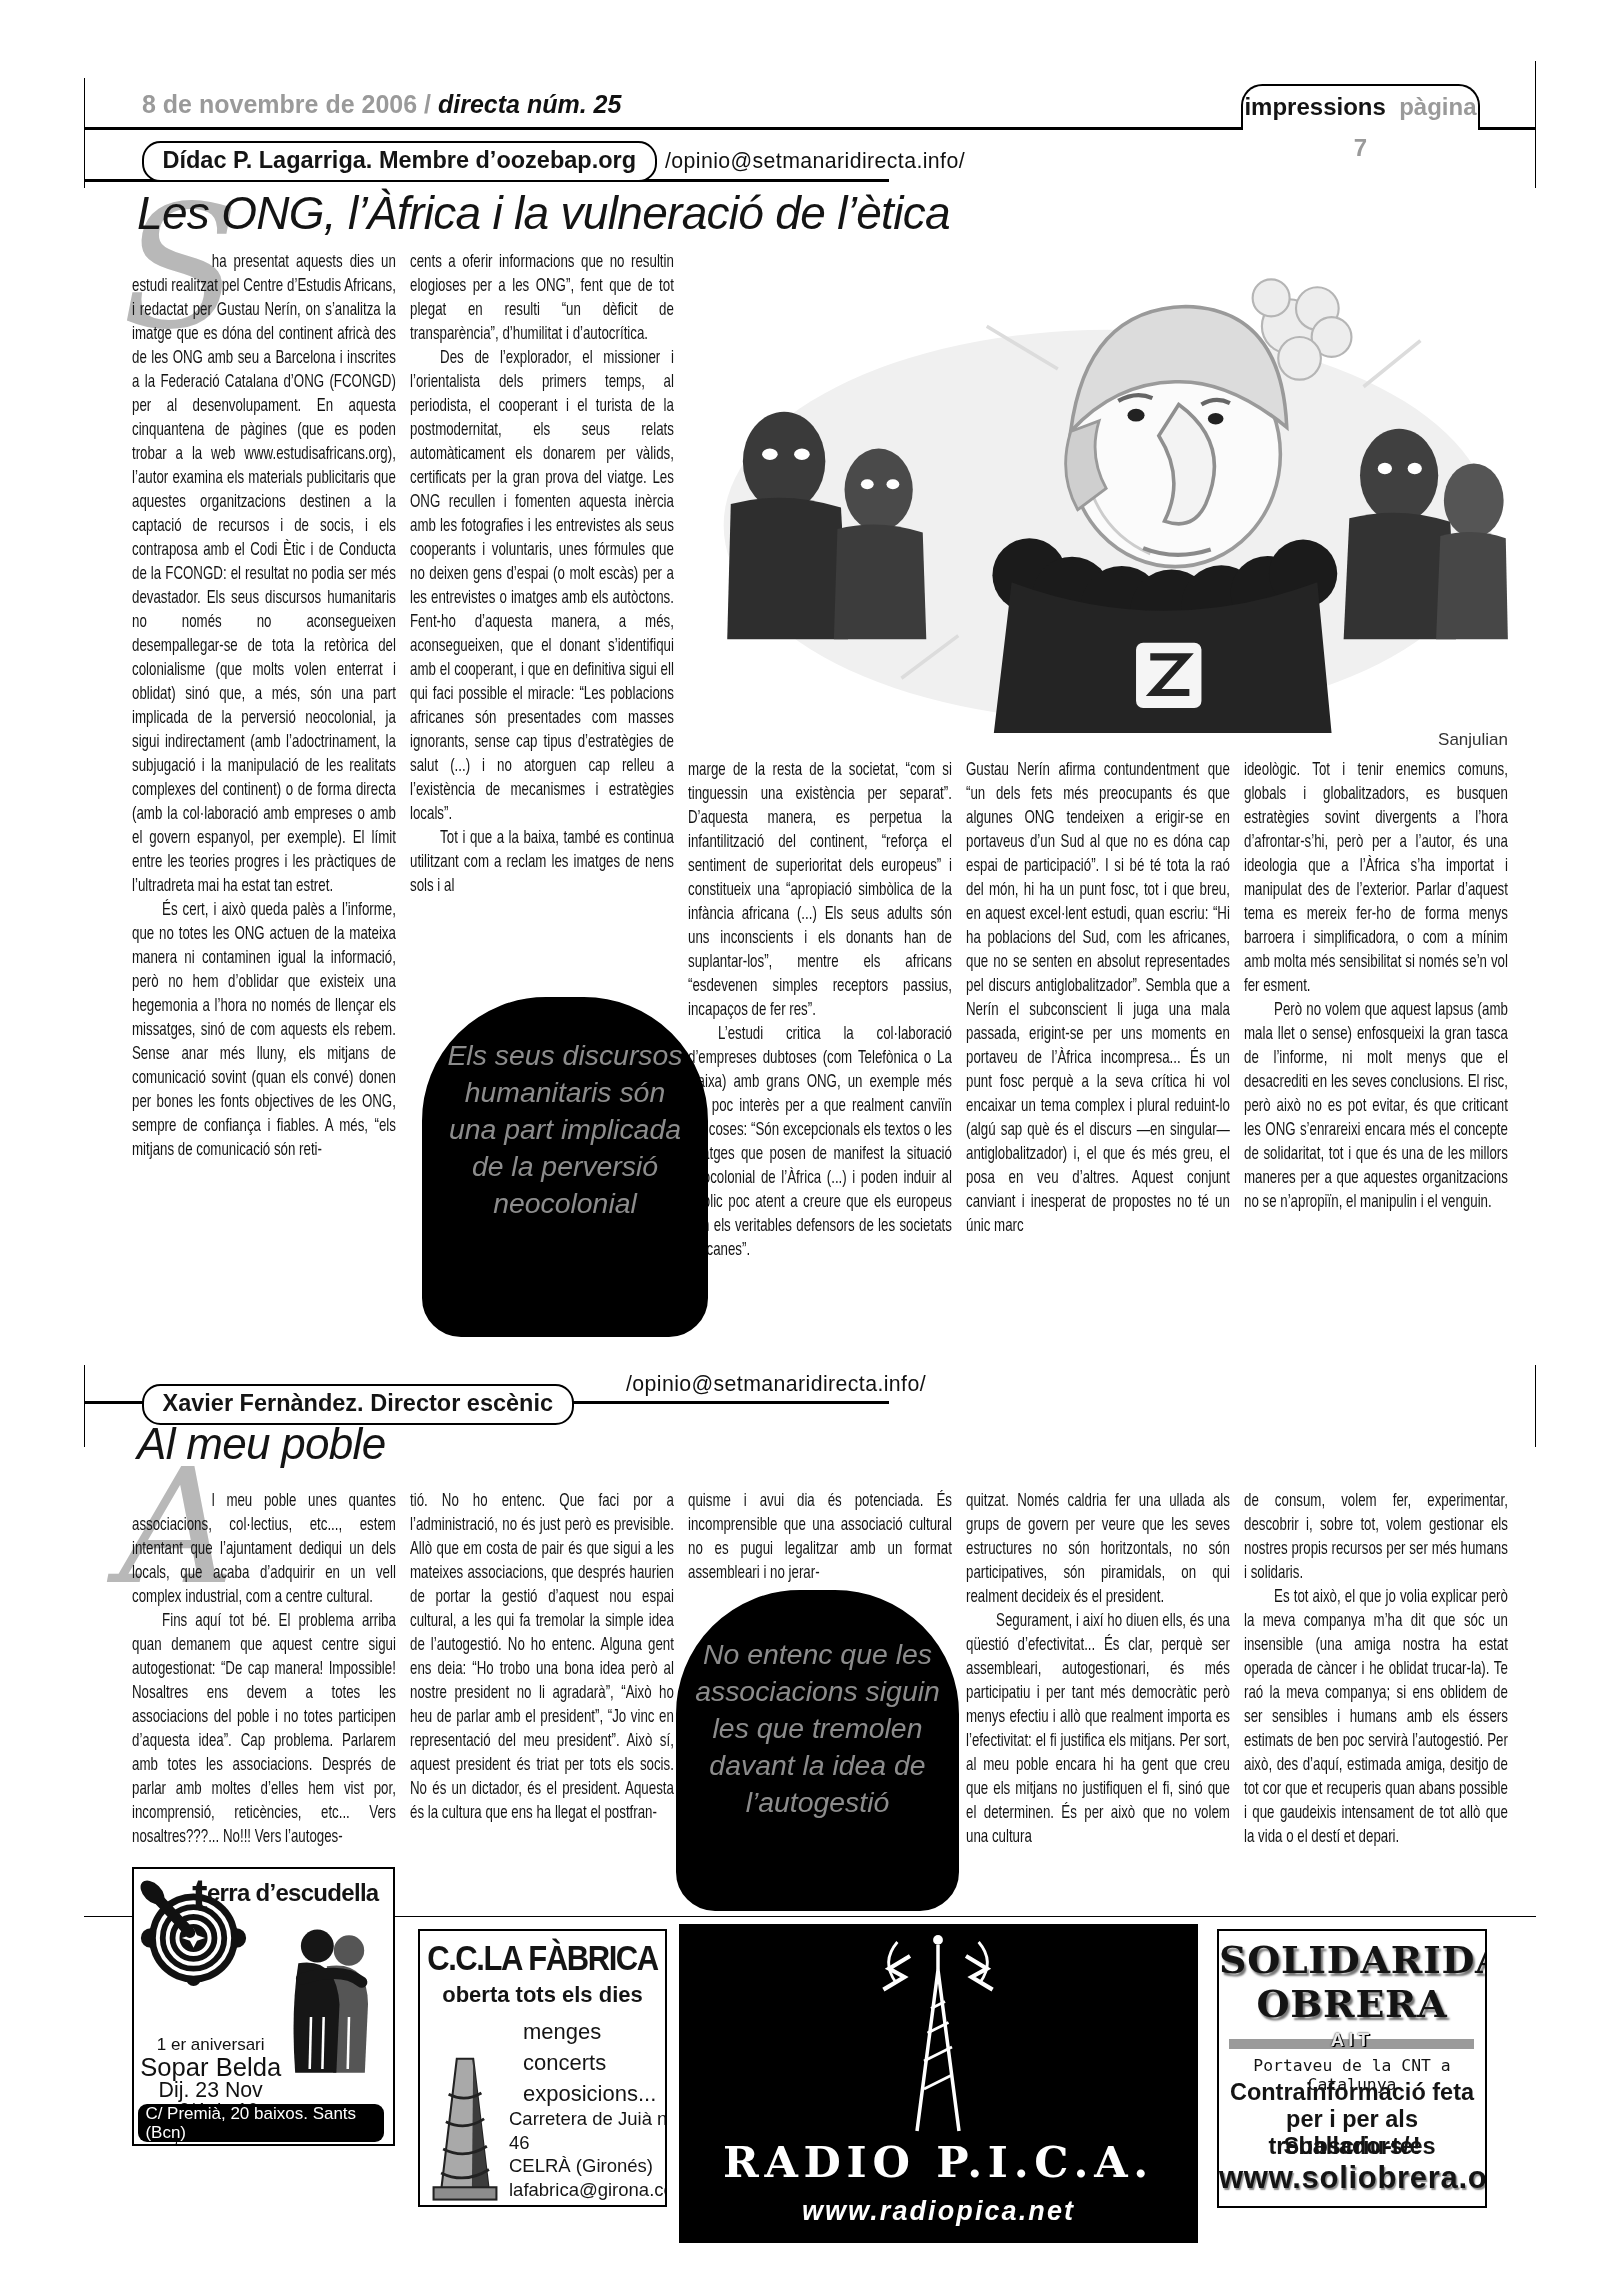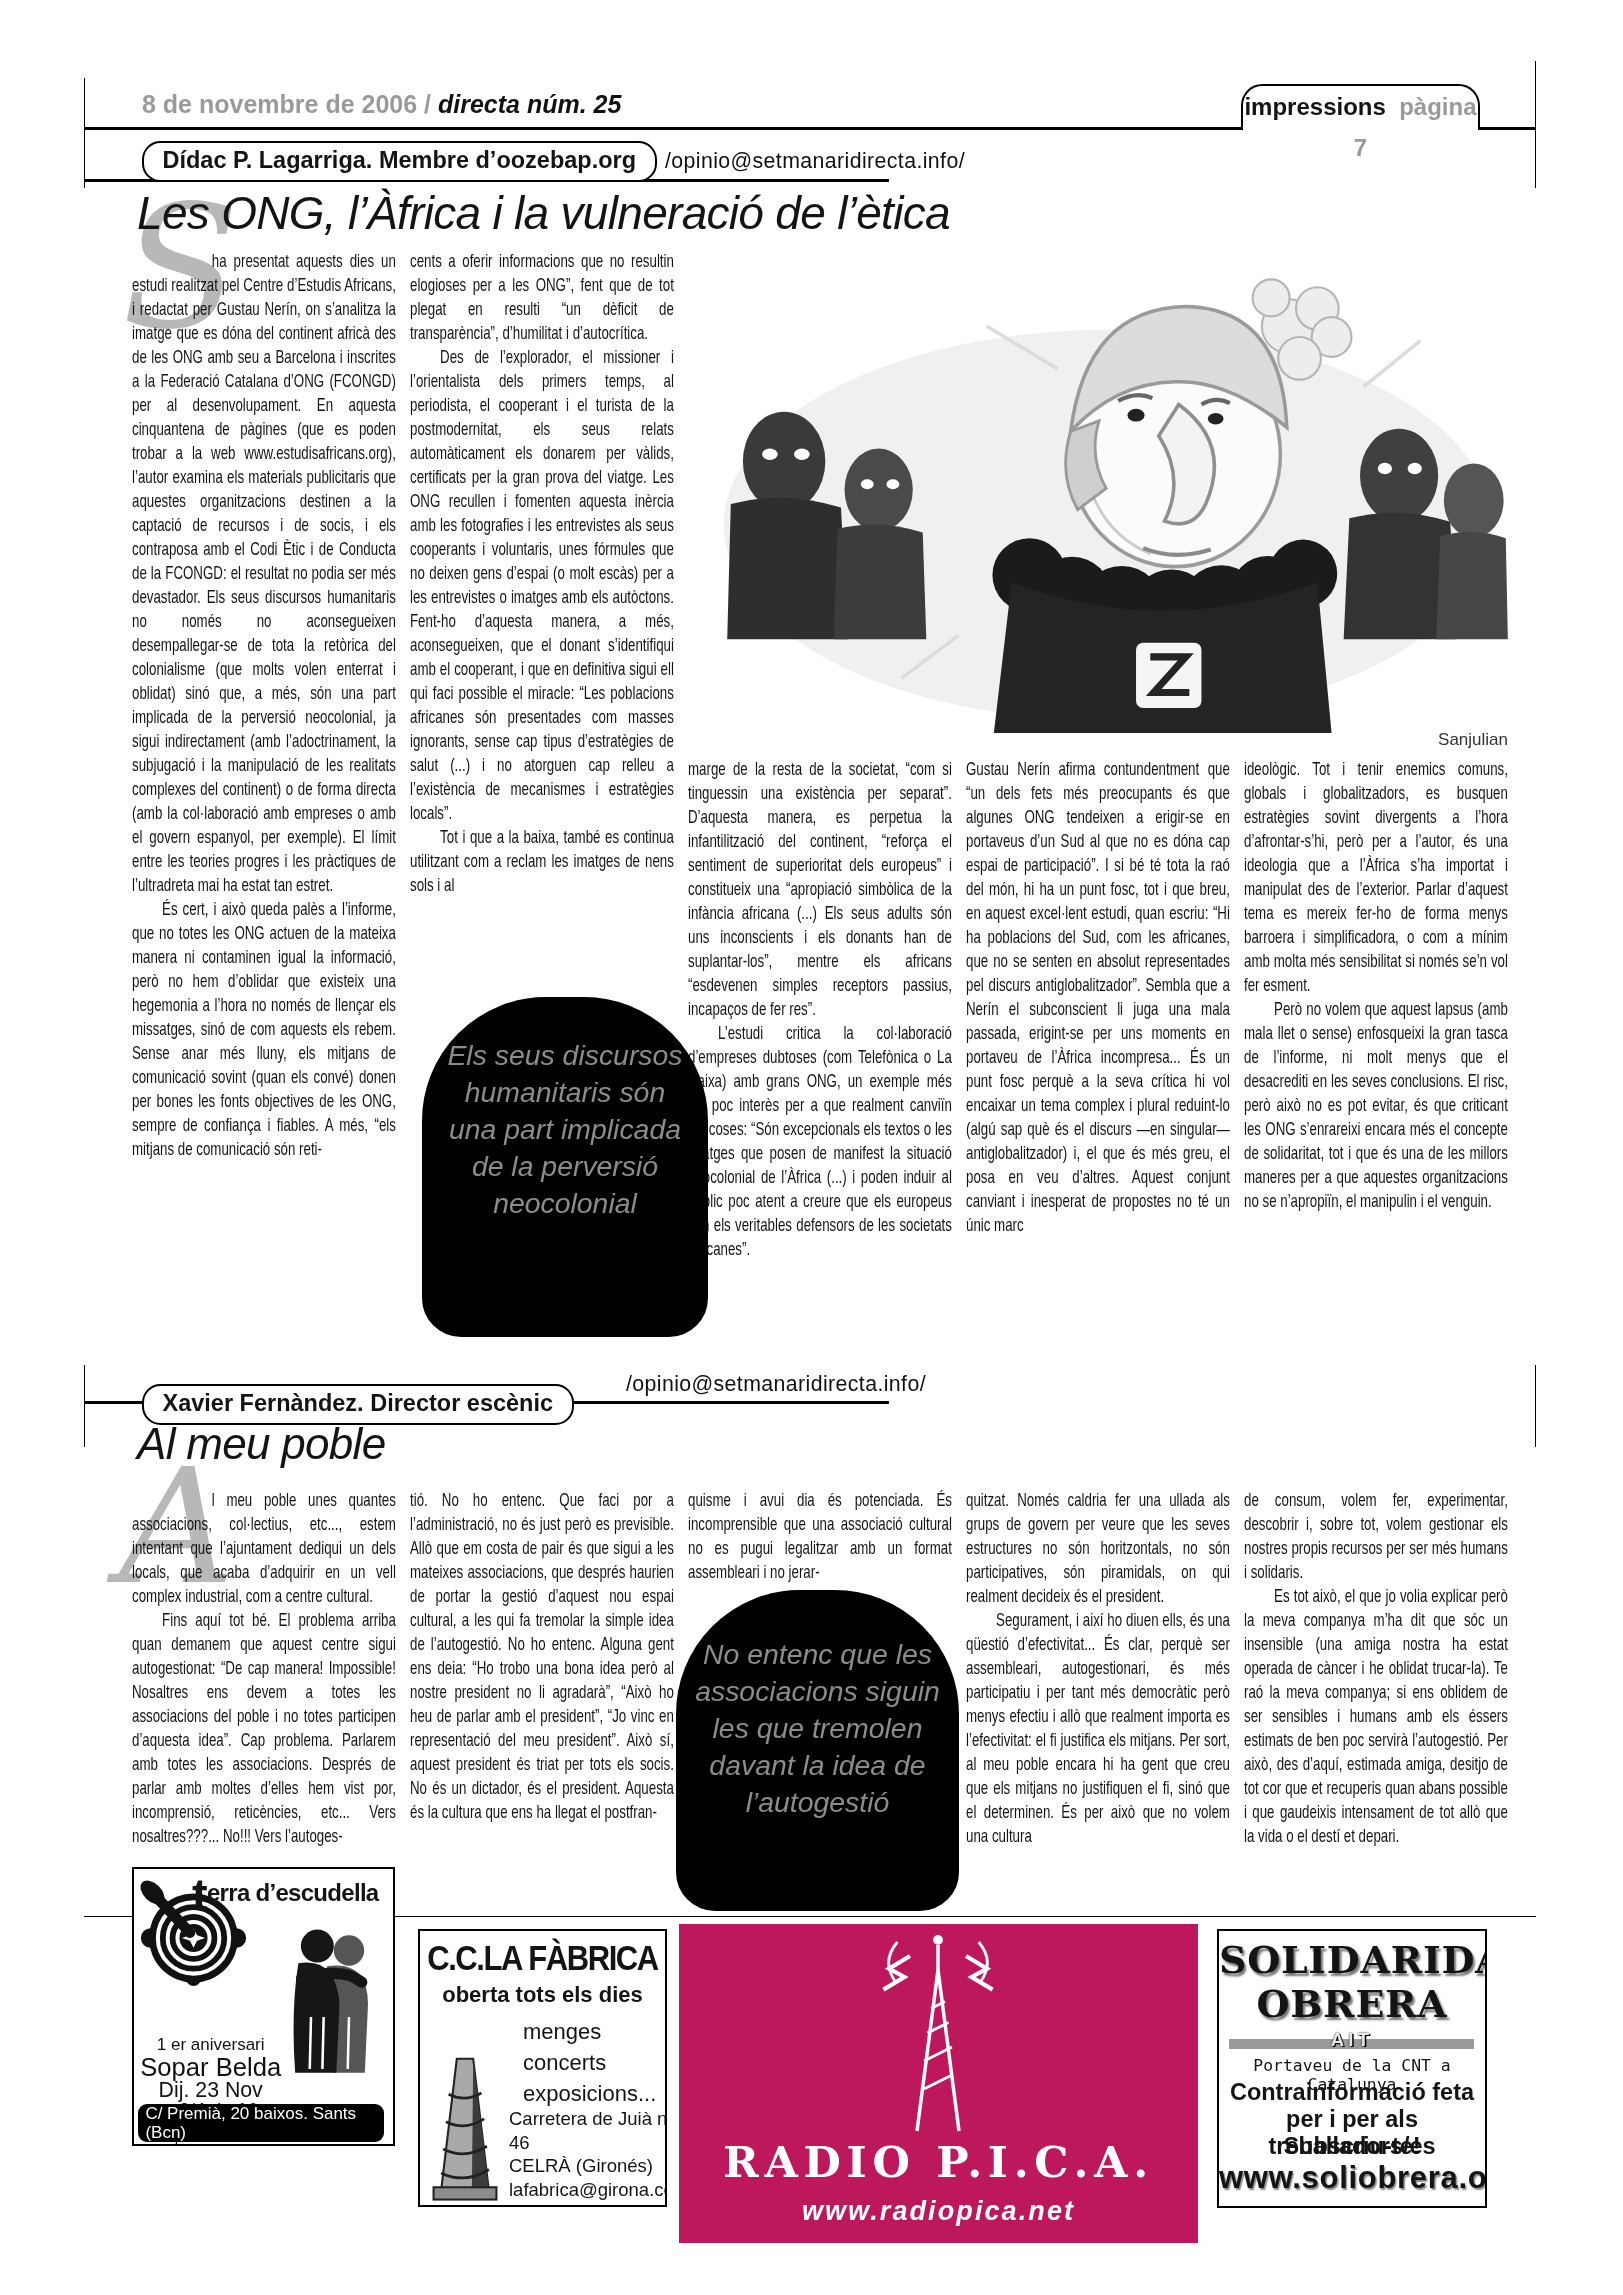--- a/index.html
+++ b/index.html
@@ -44,21 +44,21 @@
   .ad1-lines{position:absolute;left:5.7px;top:166px;width:142px;text-align:center;color:#111;}
   .ad1-l{line-height:19px;}
   .ad1-bar{position:absolute;left:4.3px;top:235px;width:246px;height:38px;background:#000;color:#fff;
        border-radius:9px;font-size:17px;line-height:18.5px;padding:1.4px 7.1px;box-sizing:border-box;}
   .ad1-bar .r{text-align:right;}
   .ad2-name{position:absolute;left:0;top:7.1px;width:100%;text-align:center;font-weight:bold;
        font-size:31px;letter-spacing:-1.4px;transform:scaleY(1.15);transform-origin:center top;}
   .ad2-sub{position:absolute;left:0;top:51px;width:100%;text-align:center;font-weight:bold;font-size:22px;}
   .ad2-items{position:absolute;left:103px;top:85px;font-size:22px;line-height:31px;}
   .ad2-addr{position:absolute;left:89px;top:176px;font-size:18.5px;line-height:23.5px;}
-  .ad3{background:#be185d;color:#fff;}
+  .ad3{background:#000000;color:#fff;}
   .ad3-name{position:absolute;left:0;top:213px;width:100%;text-align:center;color:#fff;
        font-family:"DejaVu Serif",serif;font-weight:bold;font-size:43px;letter-spacing:5.7px;}
   .ad3-url{position:absolute;left:0;top:272px;width:100%;text-align:center;color:#fff;
        font-style:italic;font-weight:bold;font-size:27px;letter-spacing:2.1px;}
   .ad4-n1{position:absolute;left:0;top:5.7px;width:100%;text-align:center;font-family:"DejaVu Serif",serif;
        font-weight:bold;font-size:38px;letter-spacing:0.7px;text-shadow:2.1px 2.8px 2.1px #777;}
   .ad4-n2{top:50px;}
   .ad4-band{position:absolute;left:10px;top:108px;width:245px;height:10px;background:#9a9a9a;}
   .ad4-ait{position:absolute;left:0;top:98px;width:100%;text-align:center;font-weight:bold;font-size:18.5px;
        color:#e6e6e6;text-shadow:0 0 2.1px #000,1.4px 1.4px 0 #000;letter-spacing:4.3px;}

